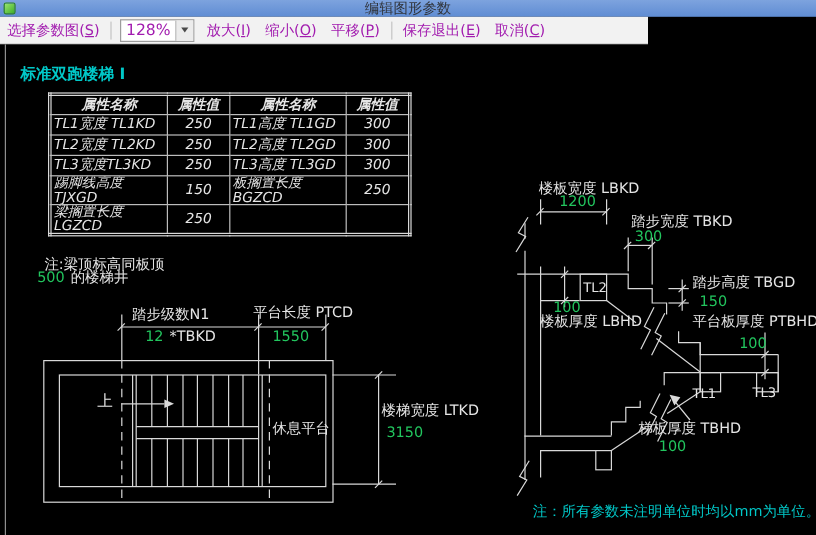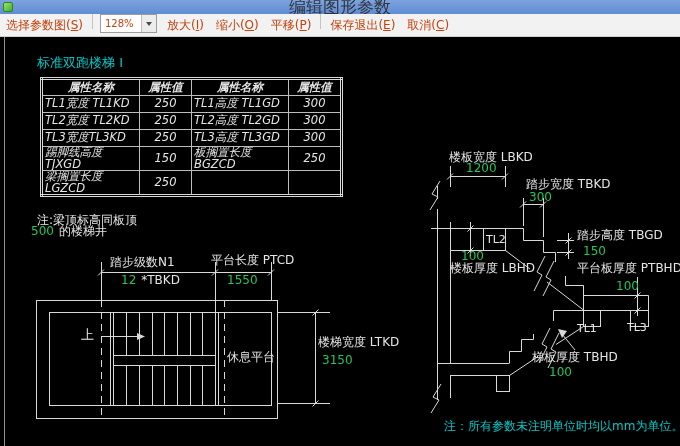--- a/index.html
+++ b/index.html
@@ -4,45 +4,45 @@
 <style>
   html,body{margin:0;padding:0;background:#555;}
   .window{position:relative;width:680px;height:446px;overflow:hidden;
           font-family:"DejaVu Sans","Liberation Sans",sans-serif;background:#000;}
   
   .titlebar{position:absolute;left:0;top:0;width:680px;height:14px;
             background:linear-gradient(#7da3de,#5f8cd3);}
   .titlebar .app-icon{position:absolute;left:3px;top:2px;width:10px;height:10px;border-radius:2px;
             background:linear-gradient(135deg,#9ae66e,#3fae2a);border:1px solid #2e8420;box-sizing:border-box;}
   .titlebar .title{position:absolute;left:0;right:0;top:1px;text-align:center;
-            font-size:17px;color:#30343b;line-height:13px;}
-  
-  .toolbar{position:absolute;left:0;top:14px;width:680px;height:23px;background:#f2f2f2;
-           border-bottom:1px solid #cfcfcf;display:flex;box-sizing:border-box;
-           font-size:12px;color:#c2410c;}
+            font-size:12px;color:#30343b;line-height:13px;}
+  
+  .toolbar{position:absolute;left:0;top:14px;width:540px;height:23px;background:#f2f2f2;
+           border-bottom:1px solid #cfcfcf;display:flex;align-items:center;box-sizing:border-box;
+           font-size:12px;color:#a21caf;}
   .tb-btn{background:none;border:none;font:inherit;color:inherit;padding:0 6px;margin:0;
           white-space:nowrap;cursor:default;}
   .tb-sep{width:1px;height:15px;background:#c4c4c4;margin:0 3px;}
   .zoom-combo{display:inline-flex;align-items:center;height:17px;background:#fff;
               border:1px solid #9c9c9c;margin:0 4px;}
-  .zoom-combo .val{padding:12px 4px;min-width:32px;font-size:10px;}
+  .zoom-combo .val{padding:12px 4px;min-width:32px;font-size:13px;}
   .zoom-combo .arrow-box{width:14px;height:17px;background:#ececec;border-left:1px solid #bdbdbd;
               display:flex;align-items:center;justify-content:center;}
   .zoom-combo .arrow-box i{width:0;height:0;border-left:3.5px solid transparent;
               border-right:3.5px solid transparent;border-top:4px solid #4a4a4a;}
   
   .canvas{position:absolute;left:0;top:37px;width:680px;height:409px;background:#000;}
   .win-left-border{position:absolute;left:4px;top:37px;width:1px;height:409px;background:#8f8f8f;}
   svg.cad{position:absolute;left:0;top:0;pointer-events:none;}
   
   .lbl{position:absolute;font-size:12px;line-height:1.1;color:#e5e5e5;white-space:nowrap;}
   .green{color:#22c55e;text-align:right;}
   .cyan{color:#00c8c8;}
   .sm{font-size:11px;}
-  .heading{font-size:13px;font-weight:normal;margin-left:20px;}
+  .heading{font-size:13px;font-weight:bold;}
   
   table.params{position:absolute;left:40px;top:77px;border-collapse:collapse;
                border:3px double #d9d9d9;background:#000;table-layout:fixed;}
   table.params th,table.params td{border:1px solid #bdbdbd;font-size:11.5px;line-height:1;
                padding:0 2px;height:16px;color:#e5e5e5;font-weight:normal;overflow:hidden;font-style:italic;}
   table.params th{text-align:center;font-weight:bold;height:15px;}
   td.name{text-align:left;padding-left:3px;}
   td.val{text-align:center;}
   .note-line{display:flex;gap:5px;}
 </style>

